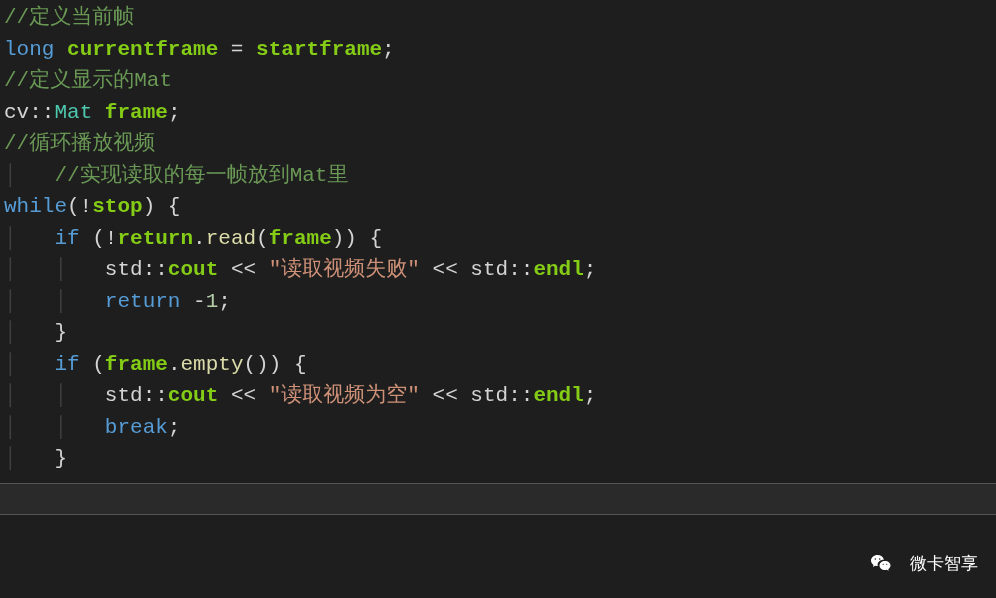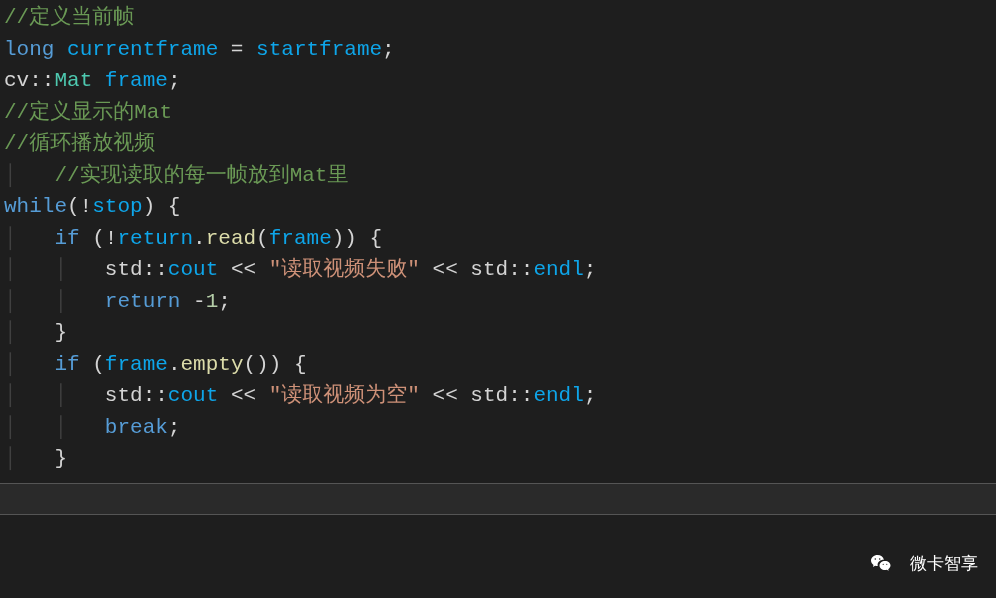--- a/index.html
+++ b/index.html
@@ -22,21 +22,21 @@
       padding: 2px 0 0 4px;
       position: relative;
     }
     .line {
       white-space: pre;
       position: relative;
     }
     .comment { color: #6a9955; }
     .keyword { color: #569cd6; }
     .type { color: #4ec9b0; }
-    .identifier { color: #0ea5e9; }
+    .identifier { color: #84cc16; font-weight: bold; }
     .function { color: #dcdcaa; }
     .string { color: #ce9178; }
     .number { color: #b5cea8; }
     .operator { color: #d4d4d4; }
     .punct { color: #d4d4d4; }
     .namespace { color: #d4d4d4; }
     
     .highlight-line {
       position: absolute;
       left: 0;
@@ -84,23 +84,23 @@
 <body>
 
 <div class="code-container">
   <div class="highlight-line" style="top: 483px;"></div>
 
   <div class="code-content">
     <div class="line"><span class="comment">//定义当前帧</span></div>
 
     <div class="line"><span class="keyword">long</span><span class="identifier"> currentframe </span><span class="operator">= </span><span class="identifier">startframe</span><span class="punct">;</span></div>
 
+    <div class="line"><span class="comment">//定义显示的Mat</span></div>
+
     <div class="line"><span class="namespace">cv</span><span class="punct">::</span><span class="type">Mat</span><span class="identifier"> frame</span><span class="punct">;</span></div>
-
-    <div class="line"><span class="comment">//定义显示的Mat</span></div>
 
     <div class="line"><span class="comment">//循环播放视频</span></div>
 
     <div class="line"><span class="indent-guide">│   </span><span class="comment">//实现读取的每一帧放到Mat里</span></div>
 
     <div class="line"><span class="keyword">while</span><span class="punct">(!</span><span class="identifier">stop</span><span class="punct">) {</span></div>
 
     <div class="line"><span class="indent-guide">│   </span><span class="keyword">if</span><span class="punct"> (!</span><span class="identifier">return</span><span class="punct">.</span><span class="function">read</span><span class="punct">(</span><span class="identifier">frame</span><span class="punct">)) {</span></div>
 
     <div class="line"><span class="indent-guide">│   │   </span><span class="namespace">std</span><span class="punct">::</span><span class="identifier">cout</span><span class="operator"> &lt;&lt; </span><span class="string">"读取视频失败"</span><span class="operator"> &lt;&lt; </span><span class="namespace">std</span><span class="punct">::</span><span class="identifier">endl</span><span class="punct">;</span></div>

